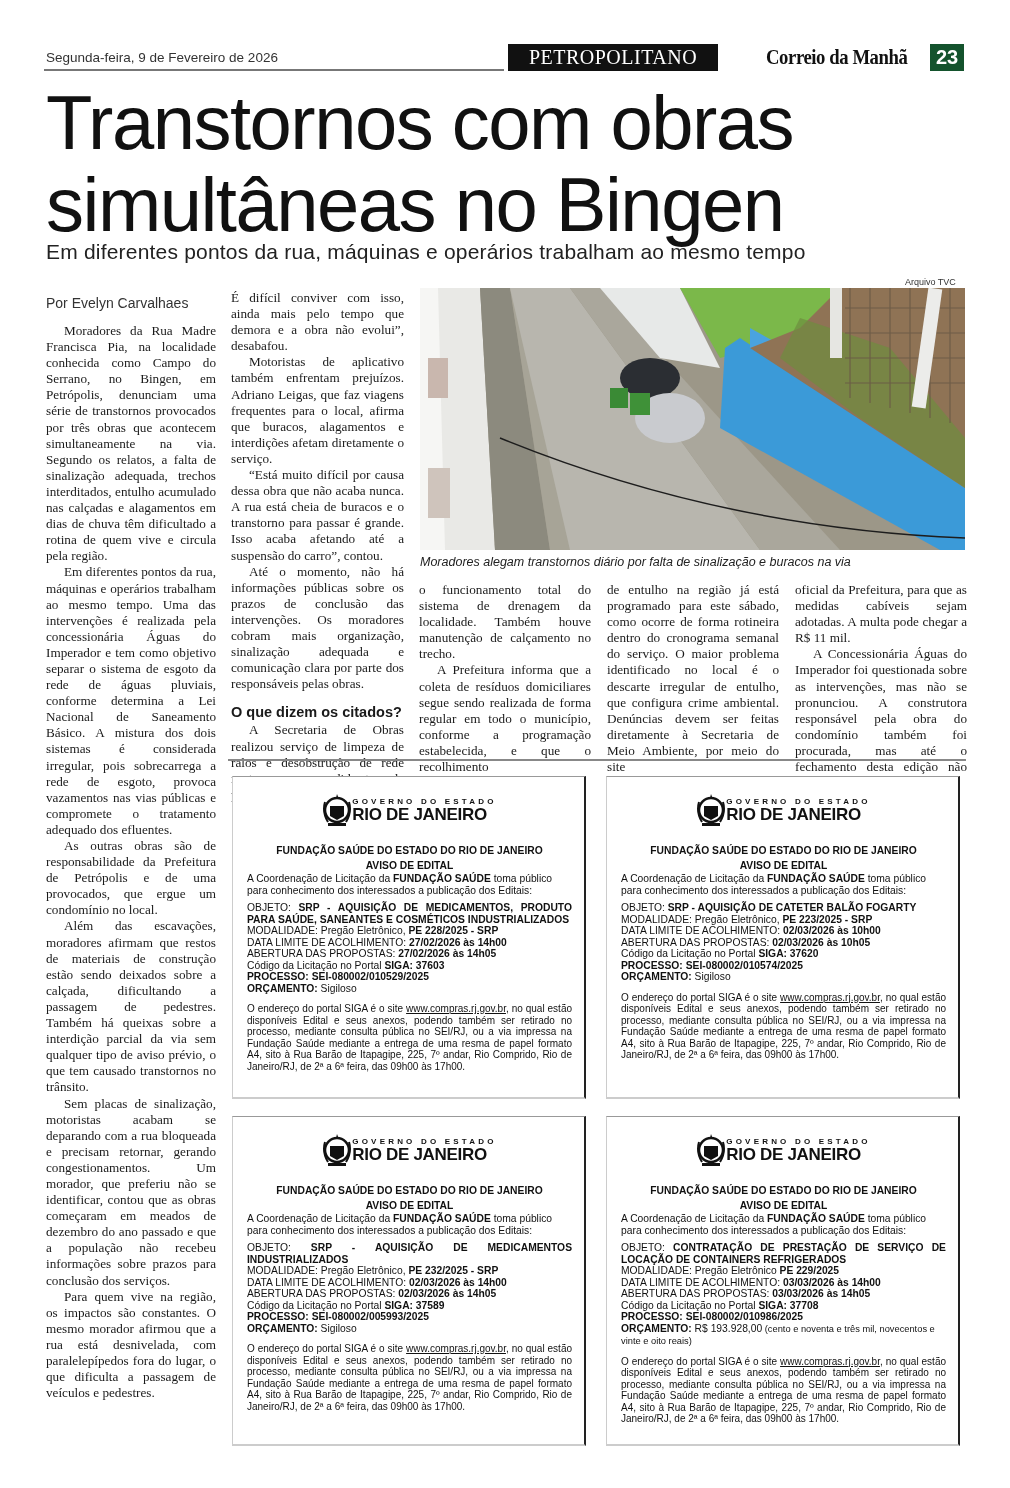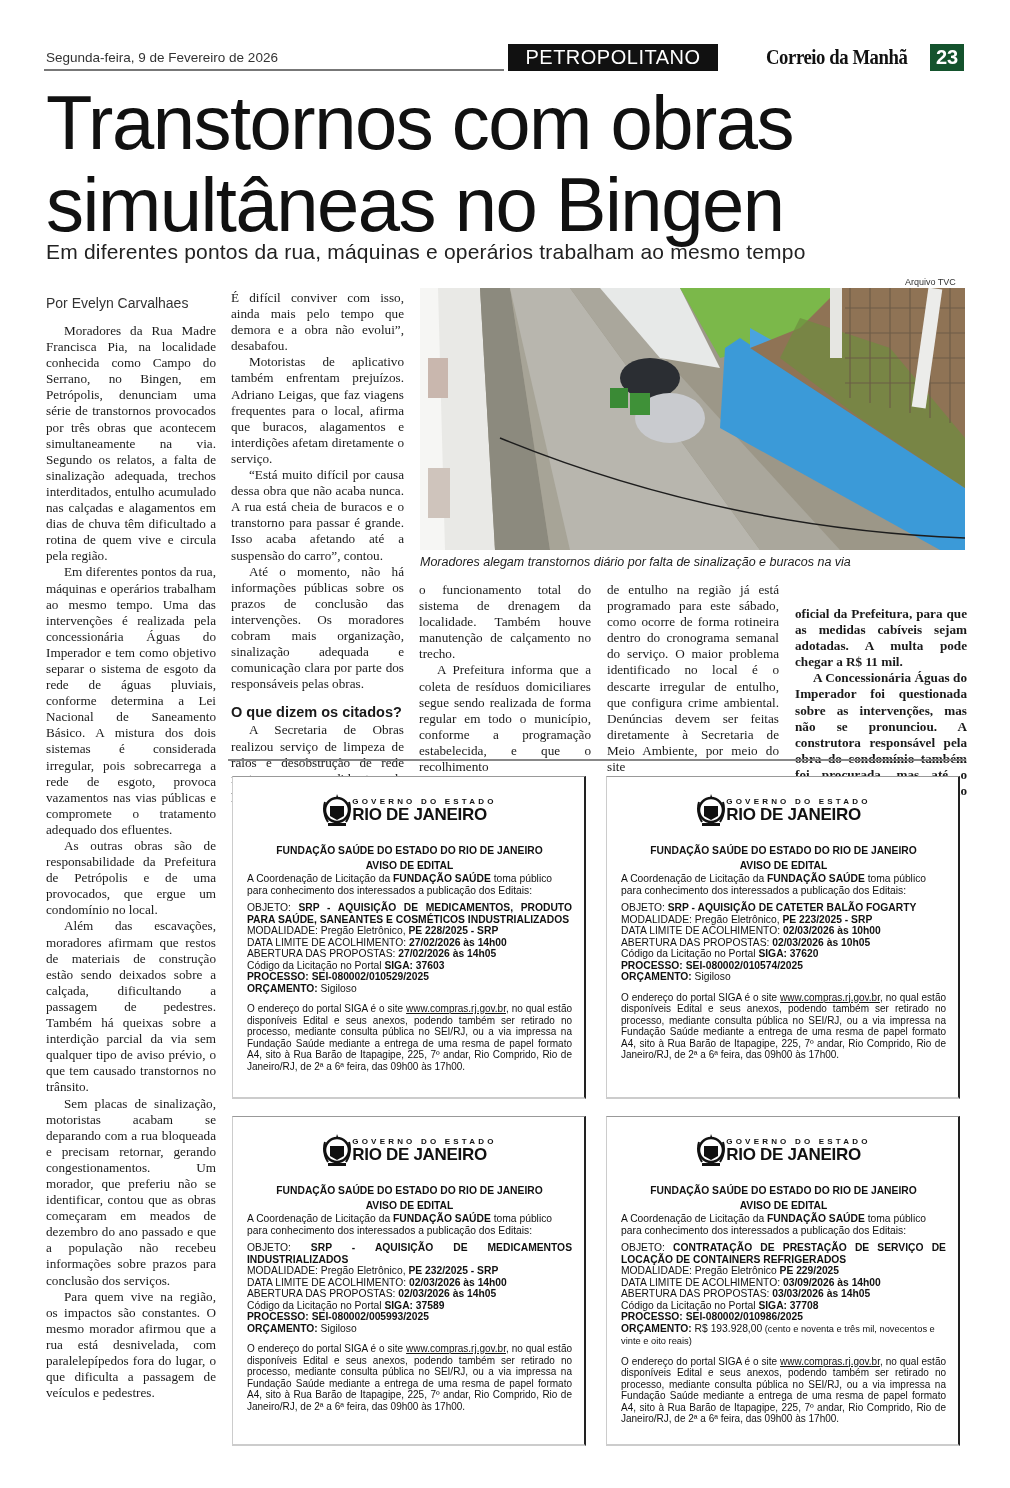--- a/index.html
+++ b/index.html
@@ -2,38 +2,38 @@
 <html><head>
 <meta charset="utf-8">
 <style>
   * { box-sizing: border-box; margin: 0; padding: 0; }
   body { width: 1010px; height: 1488px; background: #ffffff; color: #111; position: relative; overflow: hidden; font-family: "Liberation Serif", serif; }
   .abs { position: absolute; }
 
   
   .hdr-date { left: 46px; top: 50px; font-family: "Liberation Sans", sans-serif; font-size: 13.5px; color: #333; }
   .hdr-rule { left: 44px; top: 69px; width: 460px; height: 2px; background: #777; }
-  .hdr-section { left: 508px; top: 44px; width: 210px; height: 27px; background: #111; color: #fff; font-family: Liberation Sans, sans-serif; font-size: 20px; text-align: center; line-height: 27px; letter-spacing: 0.5px; }
+  .hdr-section { left: 508px; top: 44px; width: 210px; height: 27px; background: #111; color: #fff; font-family: Liberation Serif, serif; font-size: 20px; text-align: center; line-height: 27px; letter-spacing: 0.5px; }
   .hdr-paper { left: 766px; top: 44px; font-family: "Liberation Serif", serif; font-size: 22px; font-weight: bold; color: #111; letter-spacing: -0.5px; transform: scaleX(0.85); transform-origin: left; }
   .hdr-page { left: 930px; top: 44px; width: 34px; height: 27px; background: #14532d; color: #fff; font-family: "Liberation Sans", sans-serif; font-weight: bold; font-size: 20px; text-align: center; line-height: 27px; }
 
   
   .headline { left: 46px; top: 82px; width: 930px; font-family: "Liberation Sans", sans-serif; font-size: 76px; line-height: 82px; font-weight: normal; letter-spacing: -1.5px; color: #111; }
   .subhead { left: 46px; top: 240px; font-family: "Liberation Sans", sans-serif; font-size: 21px; color: #222; letter-spacing: 0.2px; }
 
   
   .byline { left: 46px; top: 295px; font-family: "Liberation Sans", sans-serif; font-size: 14px; color: #333; }
   .col { font-size: 13.2px; line-height: 16.1px; text-align: justify; hyphens: auto; color: #1a1a1a; }
   .col p { text-indent: 18px; }
   .col p.noind { text-indent: 0; }
   .col1 { left: 46px; top: 323px; width: 170px; }
   .col2 { left: 231px; top: 290px; width: 173px; }
   .col3 { left: 419px; top: 582px; width: 172px; }
   .col4 { left: 607px; top: 582px; width: 172px; }
-  .col5 { left: 795px; top: 606px; width: 172px; font-weight: bold; }
+  .col5 { left: 795px; top: 582px; width: 172px; }
   .subhead2 { font-family: "Liberation Sans", sans-serif; font-weight: bold; font-size: 14.5px; margin: 12px 0 2px 0; text-indent: 0; }
 
   
   .photo { left: 420px; top: 288px; width: 545px; height: 262px; overflow: hidden; background: #8a8a80; }
   .credit { left: 905px; top: 277px; font-family: "Liberation Sans", sans-serif; font-size: 9px; color: #333; }
   .caption { left: 420px; top: 555px; font-family: "Liberation Sans", sans-serif; font-style: italic; font-size: 12.5px; color: #222; }
 
   .hr-rule { left: 228px; top: 759px; width: 738px; height: 2px; background: #888; }
 
   
@@ -250,19 +250,19 @@
     <div class="logo-text">
       <span class="logo-small">GOVERNO DO ESTADO</span>
       <span class="logo-big">RIO DE JANEIRO</span>
     </div>
   </div>
   <div class="n-org">FUNDAÇÃO SAÚDE DO ESTADO DO RIO DE JANEIRO</div>
   <div class="n-aviso">AVISO DE EDITAL</div>
   <div class="n-intro"><span>A Coordenação de Licitação da </span><span class="b">FUNDAÇÃO SAÚDE</span><span> toma público para conhecimento dos interessados a publicação dos Editais:</span></div>
   <div class="n-obj"><span>OBJETO: </span><span class="b">CONTRATAÇÃO DE PRESTAÇÃO DE SERVIÇO DE LOCAÇÃO DE CONTAINERS REFRIGERADOS</span></div>
   <div class="n-line"><span>MODALIDADE: </span><span>Pregão Eletrônico </span><span class="b">PE 229/2025</span></div>
-  <div class="n-line"><span>DATA LIMITE DE ACOLHIMENTO: </span><span class="b">03/09/2026 às 14h00</span></div>
+  <div class="n-line"><span>DATA LIMITE DE ACOLHIMENTO: </span><span class="b">03/03/2026 às 14h00</span></div>
   <div class="n-line"><span>ABERTURA DAS PROPOSTAS: </span><span class="b">03/03/2026 às 14h05</span></div>
   <div class="n-line"><span>Código da Licitação no Portal </span><span class="b">SIGA: </span><span class="b">37708</span></div>
   <div class="n-line b"><span>PROCESSO: </span><span>SEI-080002/010986/2025</span></div>
   <div class="n-line"><span class="b">ORÇAMENTO: </span><span>R$ 193.928,00</span><span class="small"> (cento e noventa e três mil, novecentos e vinte e oito reais)</span></div>
   <div class="n-foot"><span>O endereço do portal SIGA é o site </span><span class="u">www.compras.rj.gov.br</span><span>, no qual estão disponíveis Edital e seus anexos, podendo também ser retirado no processo, mediante consulta pública no SEI/RJ, ou a via impressa na Fundação Saúde mediante a entrega de uma resma de papel formato A4, sito à Rua Barão de Itapagipe, 225, 7º andar, Rio Comprido, Rio de Janeiro/RJ, de 2ª a 6ª feira, das 09h00 às 17h00.</span></div>
 </div>
 
 </body></html>

